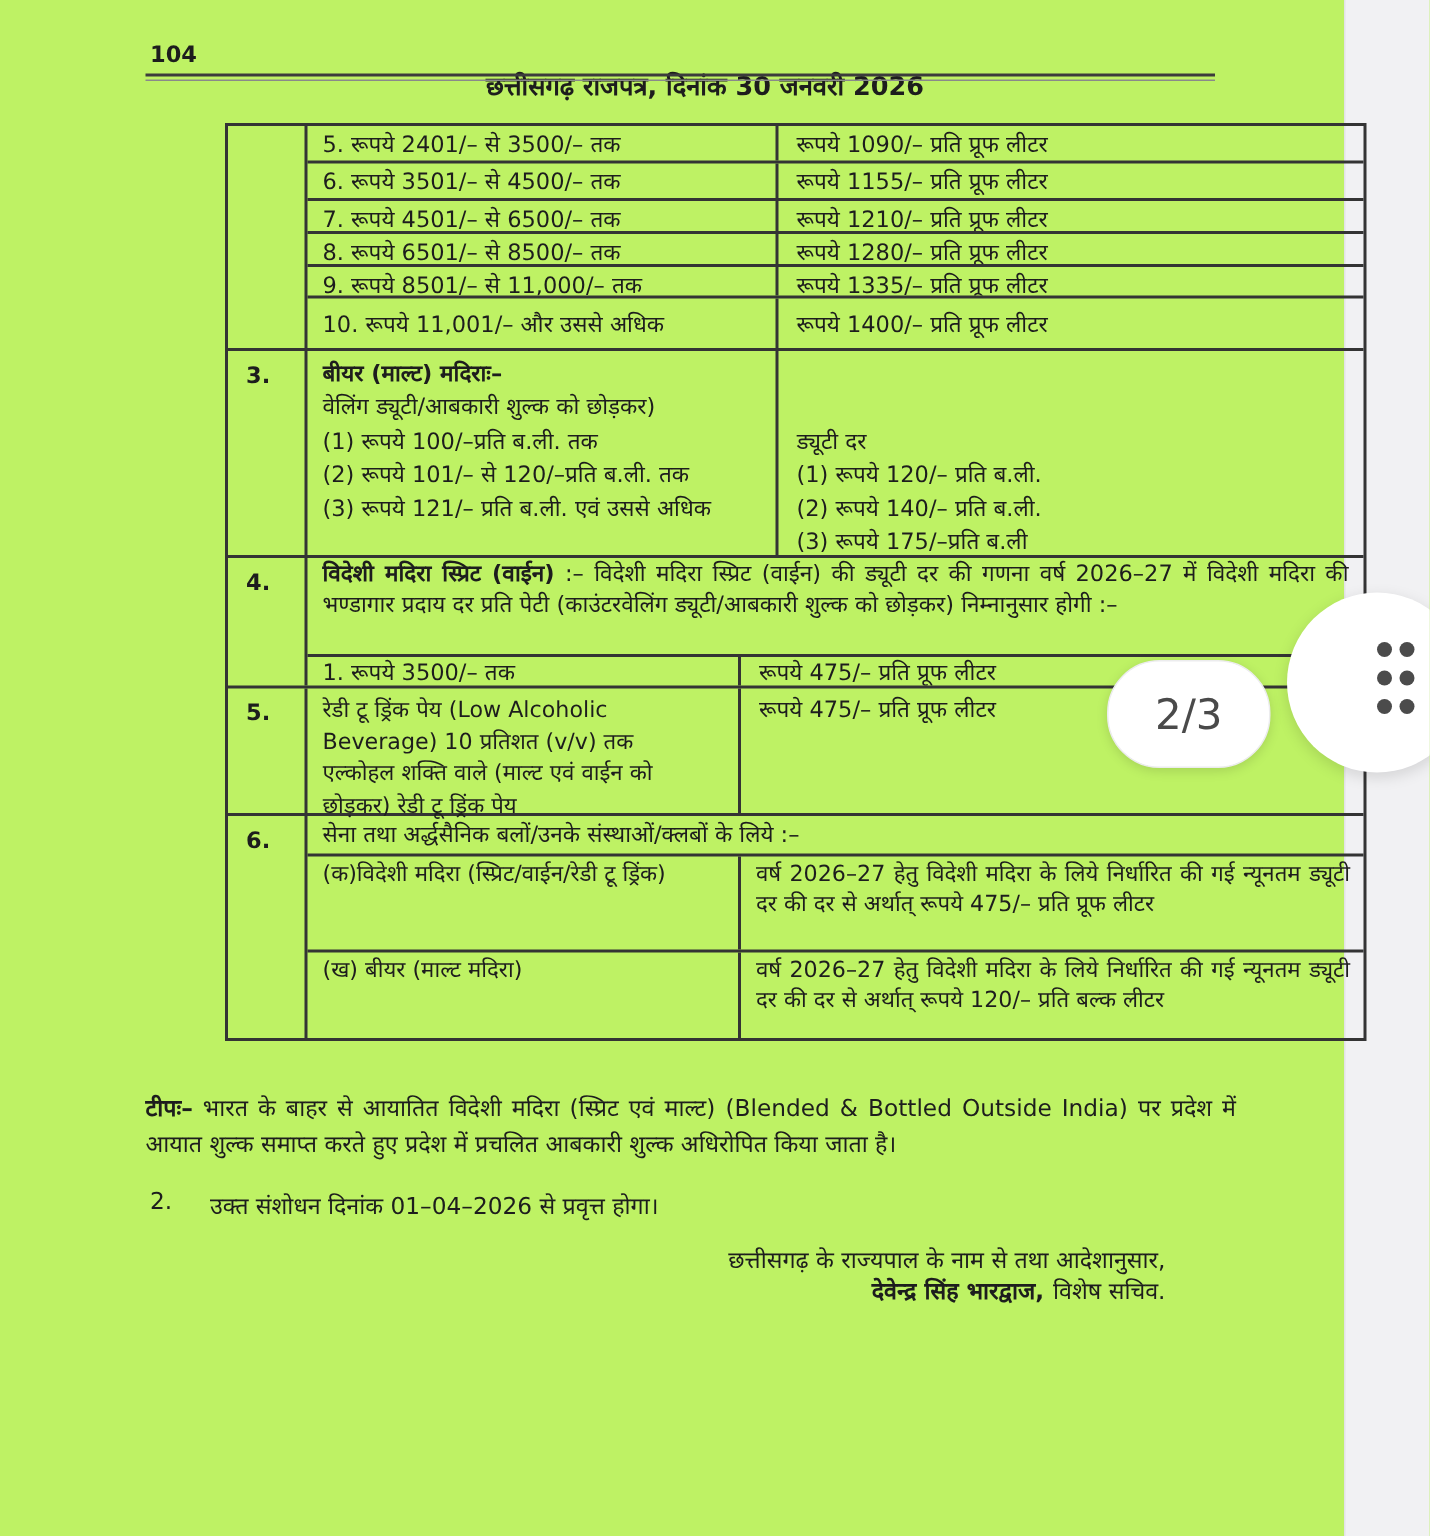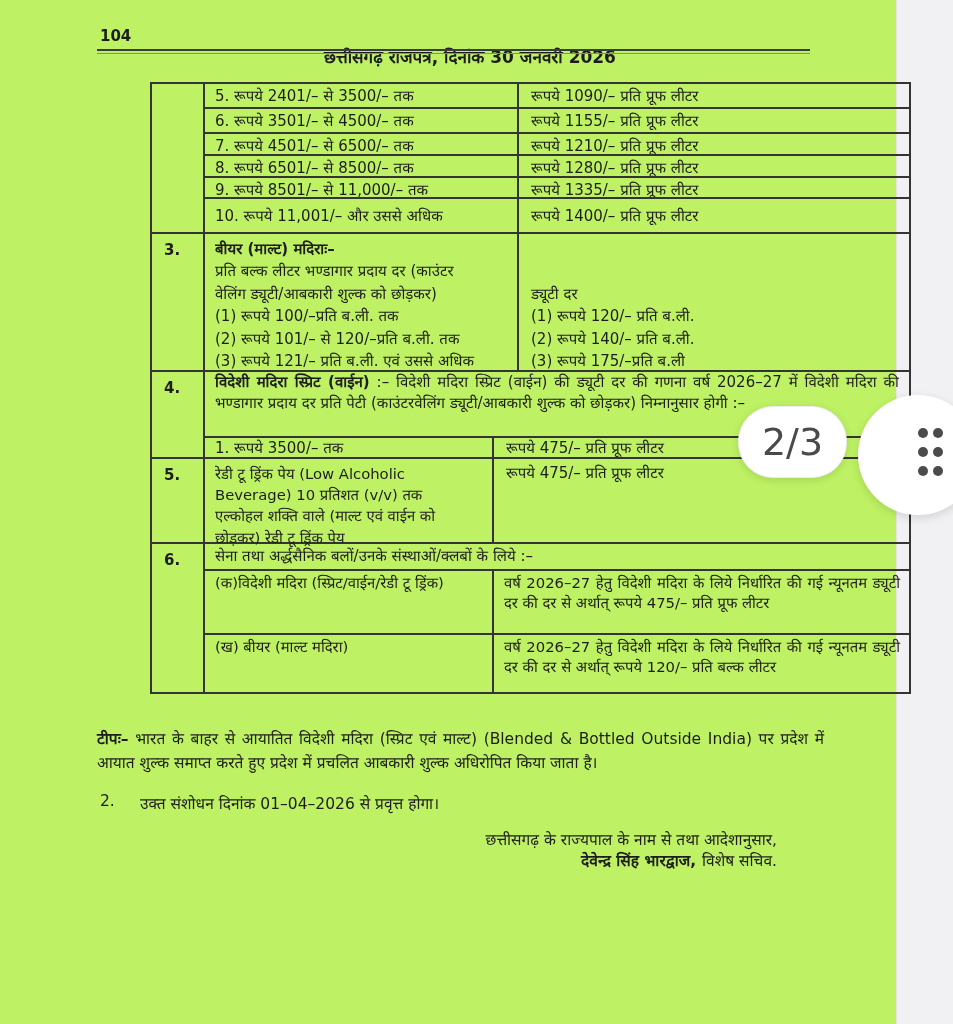--- a/index.html
+++ b/index.html
@@ -61,21 +61,21 @@
 
   
   .tip{position:absolute;left:97px;top:728px;width:727px;text-align:justify;font-size:15.5px;line-height:23.5px;}
   .item2-num{position:absolute;left:100px;top:792px;font-size:15.5px;}
   .item2-text{position:absolute;left:140px;top:792px;font-size:15.5px;}
   .sig{position:absolute;right:176px;top:830px;text-align:right;font-size:15.5px;line-height:21px;}
   .sig .name{font-weight:bold;}
   .sig .title{margin-left:6px;}
 
   
-  .pill{position:absolute;left:738px;top:406px;width:107px;height:70px;border-radius:35px;background:#ffffff;border:1px solid #ececee;box-shadow:0 2px 8px rgba(0,0,0,0.13);display:flex;align-items:center;justify-content:center;font-size:38px;color:#4a4a4a;}
+  .pill{position:absolute;left:738px;top:440px;width:107px;height:70px;border-radius:35px;background:#ffffff;border:1px solid #ececee;box-shadow:0 2px 8px rgba(0,0,0,0.13);display:flex;align-items:center;justify-content:center;font-size:28px;color:#4a4a4a;}
   .fab{position:absolute;left:858px;top:395px;width:120px;height:120px;border-radius:50%;background:#ffffff;box-shadow:0 3px 10px rgba(0,0,0,0.13);}
   .dots{position:absolute;left:918px;top:428px;display:grid;grid-template-columns:10px 10px;grid-auto-rows:10px;column-gap:5px;row-gap:9px;}
   .dot{width:10px;height:10px;border-radius:50%;background:#4b4b4b;}
 </style>
 </head>
 <body>
 
 <div class="page">
 
   <div class="edge-strip"></div>
@@ -116,21 +116,20 @@
         </div>
       </div>
     </div>
 
     <div class="section">
       <div class="numcol">3.</div>
       <div class="content">
         <div class="s3-body">
           <div class="s3-left">
             <div class="tline b">बीयर (माल्ट) मदिराः–</div>
-            <div class="tline">प्रति बल्क लीटर भण्डागार प्रदाय दर (काउंटर</div>
             <div class="tline">वेलिंग ड्यूटी/आबकारी शुल्क को छोड़कर)</div>
             <div class="tline">(1) रूपये 100/–प्रति ब.ली. तक</div>
             <div class="tline">(2) रूपये 101/– से 120/–प्रति ब.ली. तक</div>
             <div class="tline">(3) रूपये 121/– प्रति ब.ली. एवं उससे अधिक</div>
           </div>
           <div class="s3-right">
             <div class="tline"></div>
             <div class="tline"></div>
             <div class="tline">ड्यूटी दर</div>
             <div class="tline">(1) रूपये 120/– प्रति ब.ली.</div>

